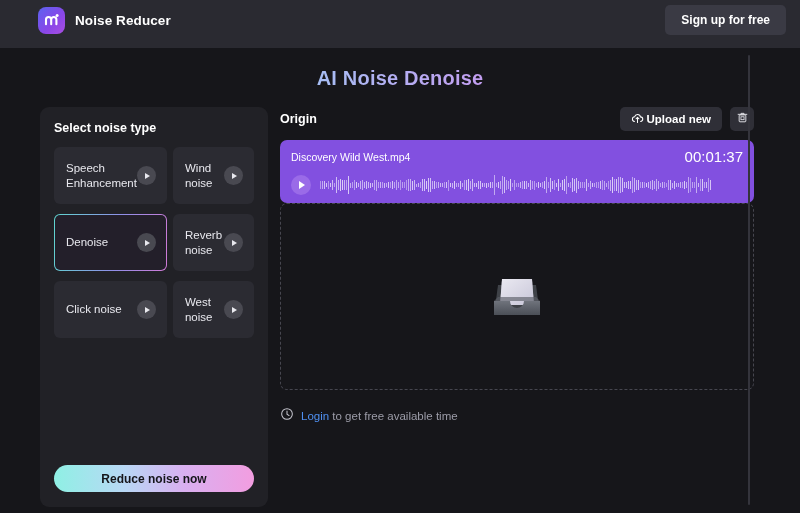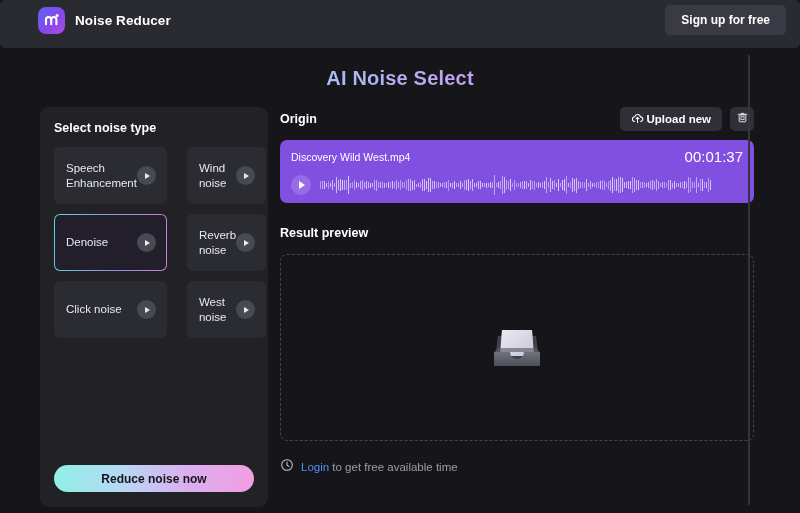--- a/index.html
+++ b/index.html
@@ -12,21 +12,20 @@
   body { position: relative; }
 
   
   .header {
     height: 48px;
     background: #2a2a31;
     display: flex;
     align-items: center;
     padding: 0 14px 8px 38px;
     position: relative;
-    border-radius: 6px;
   }
   .brand { display: flex; align-items: center; gap: 10px; }
   .logo {
     width: 27px; height: 27px; border-radius: 8px;
     background: linear-gradient(135deg, #5b63f0 0%, #8b46e8 60%, #a94fe0 100%);
     display: flex; align-items: center; justify-content: center;
     position: relative; flex: none;
   }
   .logo svg { display: block; }
   .brand-name {
@@ -77,21 +76,21 @@
     position: relative;
     flex: none;
   }
   .panel-title {
     color: #ffffff; font-size: 12.5px; font-weight: bold;
     margin-bottom: 12px;
   }
   .type-grid {
     display: grid;
     grid-template-columns: 1fr 1fr;
-    gap: 10px 20px;
+    gap: 10px 6px;
   }
   .type-card {
     height: 57px;
     background: #2b2b32;
     border-radius: 6px;
     display: flex;
     align-items: center;
     justify-content: space-between;
     padding: 0 10px 0 11px;
     cursor: pointer;
@@ -273,21 +272,21 @@
       <svg width="17" height="17" viewBox="0 0 17 17">
         <path d="M3 12.2 V7.6 a2.6 2.6 0 0 1 5.2 0 V12.2 M8.2 12.2 V7.6 a2.6 2.6 0 0 1 5.2 0 V12.2" fill="none" stroke="#ffffff" stroke-width="2.1" stroke-linecap="round"></path>
         <circle cx="14.1" cy="3.4" r="1.5" fill="#ffffff"></circle>
       </svg>
     </div>
     <span class="brand-name">Noise Reducer</span>
   </div>
   <button class="signup-btn">Sign up for free</button>
 </div>
 
-<div class="page-title">AI Noise Select</div>
+<div class="page-title">AI Noise Denoise</div>
 
 <div class="content">
 
   <div class="left-panel">
     <div class="panel-title">Select noise type</div>
 
     <div class="type-grid">
       <div class="type-card">
         <span class="type-label">Speech Enhancement</span>
         <span class="play-circle">
@@ -558,23 +557,20 @@
             <i style="height: 11.8px; opacity: 0.58;"></i>
             <i style="height: 12px; opacity: 0.97;"></i>
             <i style="height: 5.7px; opacity: 0.63;"></i>
             <i style="height: 5.4px; opacity: 0.86;"></i>
             <i style="height: 14px; opacity: 0.6;"></i>
             <i style="height: 9.5px; opacity: 0.91;"></i>
           </div>
       </div>
     </div>
 
-    <div class="section-row result-head">
-      <span class="section-title">Result preview</span>
-    </div>
     <div class="preview-box">
       <span class="tray-icon">
         <svg width="58" height="48" viewBox="0 0 58 48">
           <polygon points="10,14 48,14 52,44 6,44" fill="#3f4248"></polygon>
           <polygon points="14,8 44,8 46,34 12,34" fill="#d6d4e4"></polygon>
           <polygon points="14,8 44,8 46,34 12,34" fill="url(#g1)" opacity=".5"></polygon>
           <defs>
             <linearGradient id="g1" x1="0" y1="0" x2="1" y2="1">
               <stop offset="0" stop-color="#ffffff"></stop>
               <stop offset="1" stop-color="#b9b7cc"></stop>

